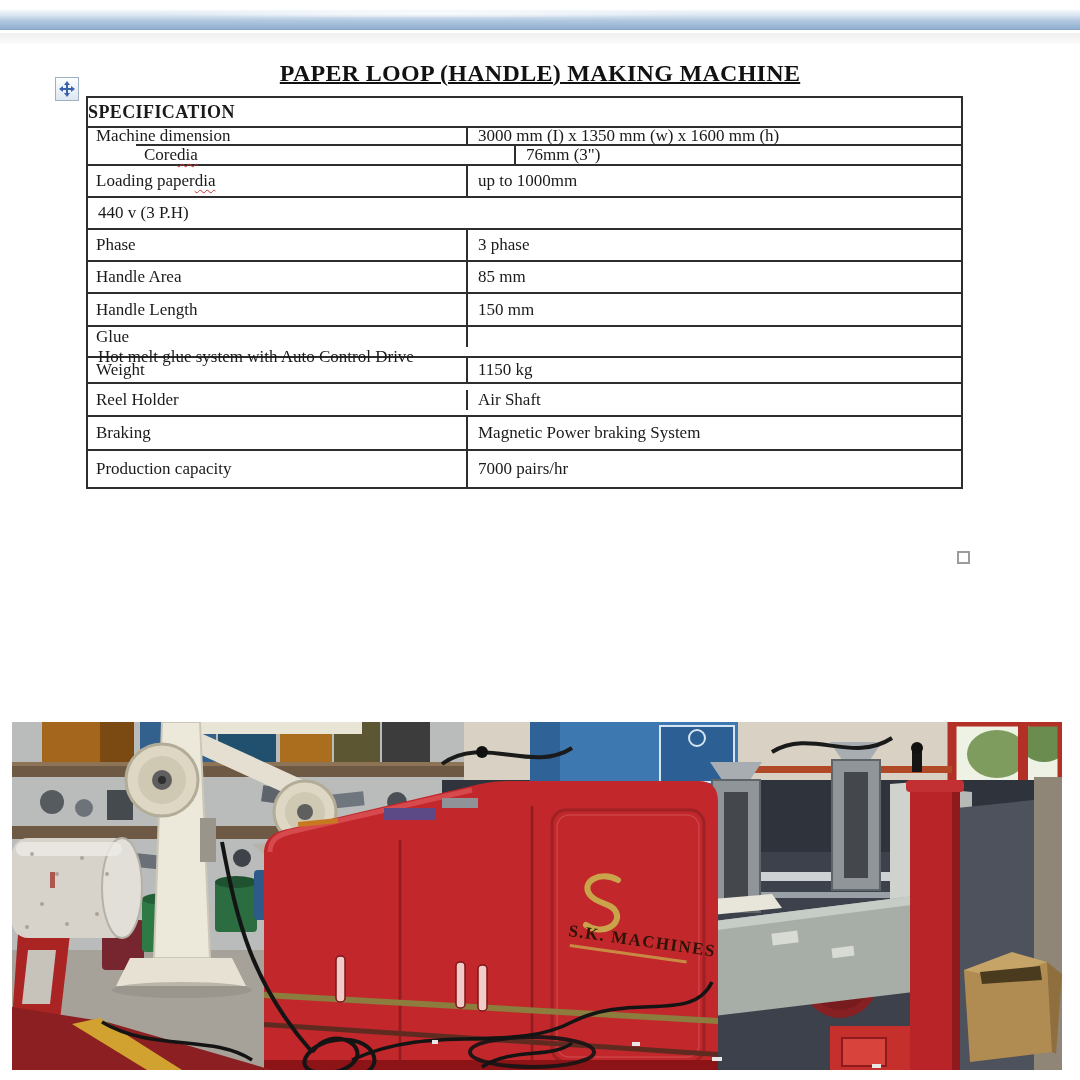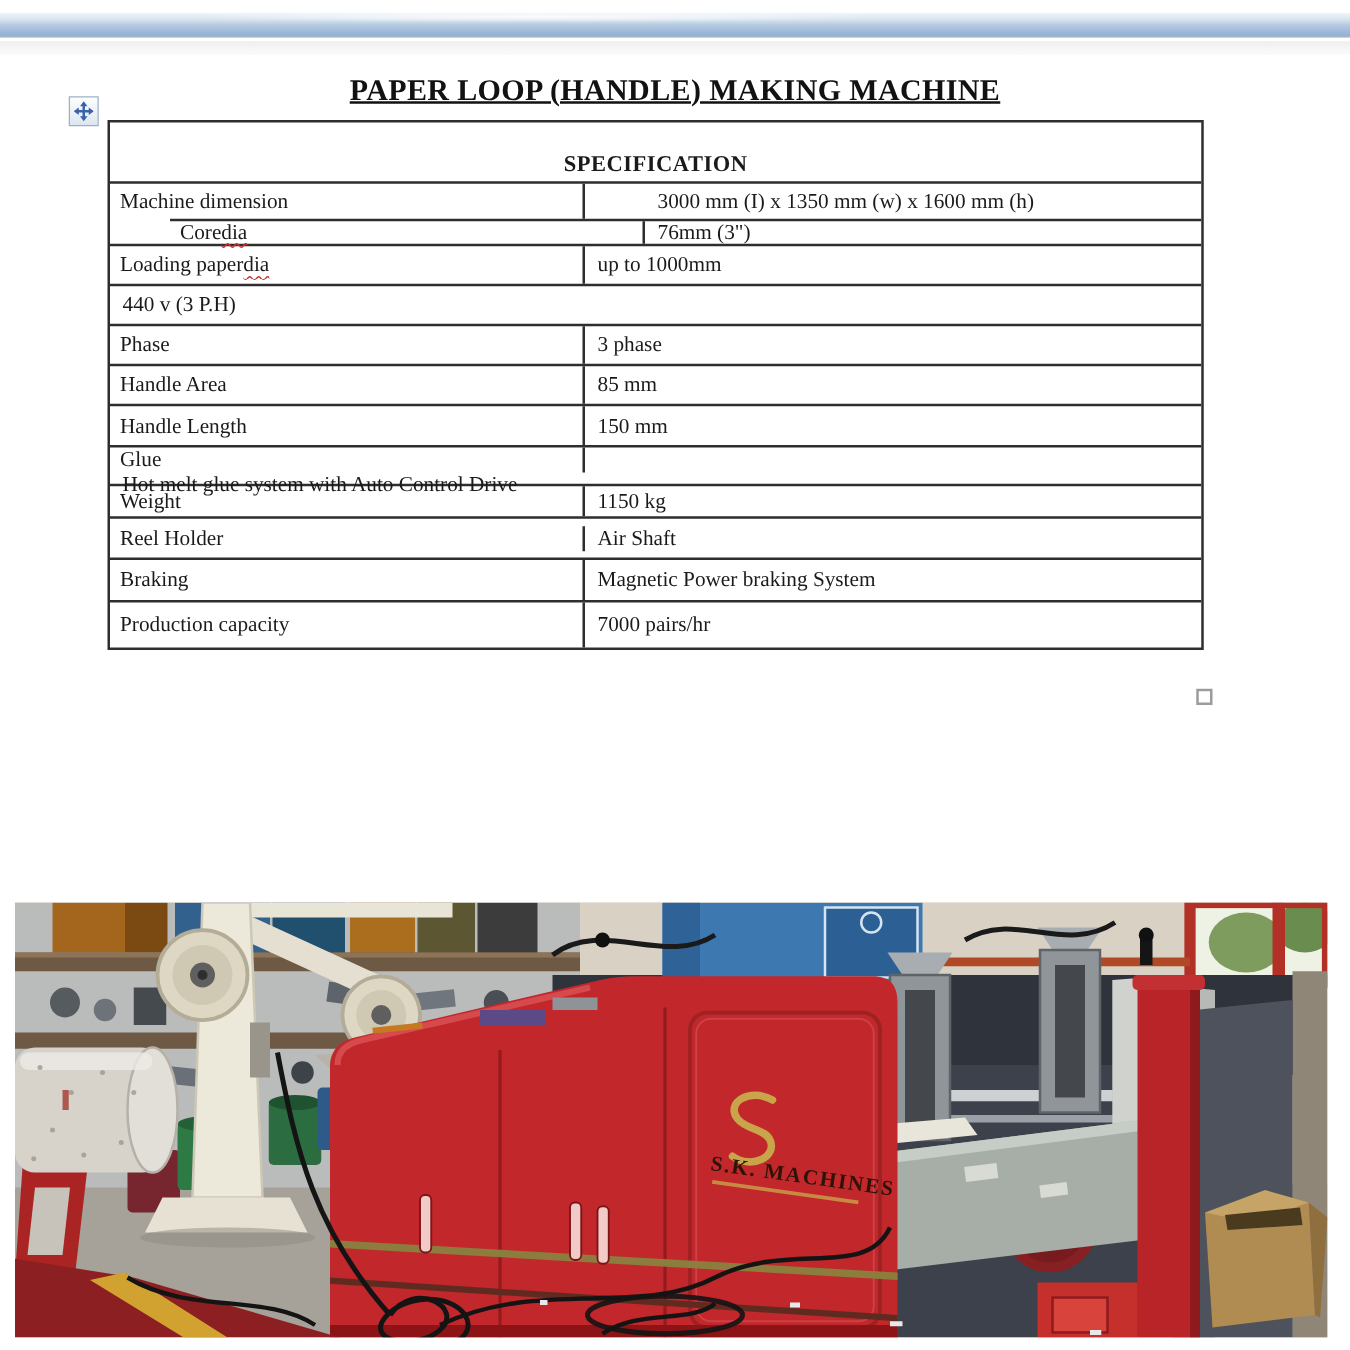--- a/index.html
+++ b/index.html
@@ -33,22 +33,22 @@
     background:linear-gradient(180deg,#fdfefe,#dde6f0);
     border:1px solid #9fb0c4; box-sizing:border-box;
     display:flex; align-items:center; justify-content:center;
   }
   
   .spec-table {
     position:absolute; left:86px; top:96px; width:877px;
     border:2px solid #2e2e2e; background:#fff; box-sizing:border-box;
   }
   .t-header {
-    height:28px; line-height:28px; text-align:center; font-weight:700;
-    font-size:18px; letter-spacing:.4px; border-bottom:2px solid #2e2e2e;margin-top:19px;
+    height:28px; line-height:28px; font-weight:700;
+    font-size:18px; letter-spacing:.4px; border-bottom:2px solid #2e2e2e;
   }
   .t-row { display:flex; box-sizing:border-box; }
   .t-row + .t-row { border-top:2px solid #2e2e2e; }
   .t-cell-label {
     width:380px; border-right:2px solid #2e2e2e; padding-left:8px;
     display:flex; align-items:center; font-size:17px; box-sizing:border-box;
   }
   .t-cell-value { flex:1; padding-left:10px; display:flex; align-items:center; font-size:17px; }
   .wavy {
     text-decoration-line:underline; text-decoration-style:wavy;
@@ -84,21 +84,21 @@
       <polygon points="16,8 12,5 12,11"></polygon>
       <rect x="7" y="3" width="2" height="10"></rect>
       <rect x="3" y="7" width="10" height="2"></rect>
     </g>
   </svg>
 </div>
 
 <div class="spec-table">
   <div class="t-header">SPECIFICATION</div>
   <div>
-      <div class="t-row" style="height: 28px; gap: 48px;">
+      <div class="t-row" style="height: 16px;">
         <div class="t-cell-label">Machine dimension</div>
         <div class="t-cell-value">3000 mm (I) x 1350 mm (w) x 1600 mm (h)</div>
       </div>
       <div class="t-row" style="height: 20px; margin-left: 48px;">
         <div class="t-cell-label">Core <span class="wavy">dia</span></div>
         <div class="t-cell-value">76mm (3")</div>
       </div>
       <div class="t-row" style="height: 32px;">
         <div class="t-cell-label">Loading paper <span class="wavy">dia</span></div>
         <div class="t-cell-value">up to 1000mm</div>

